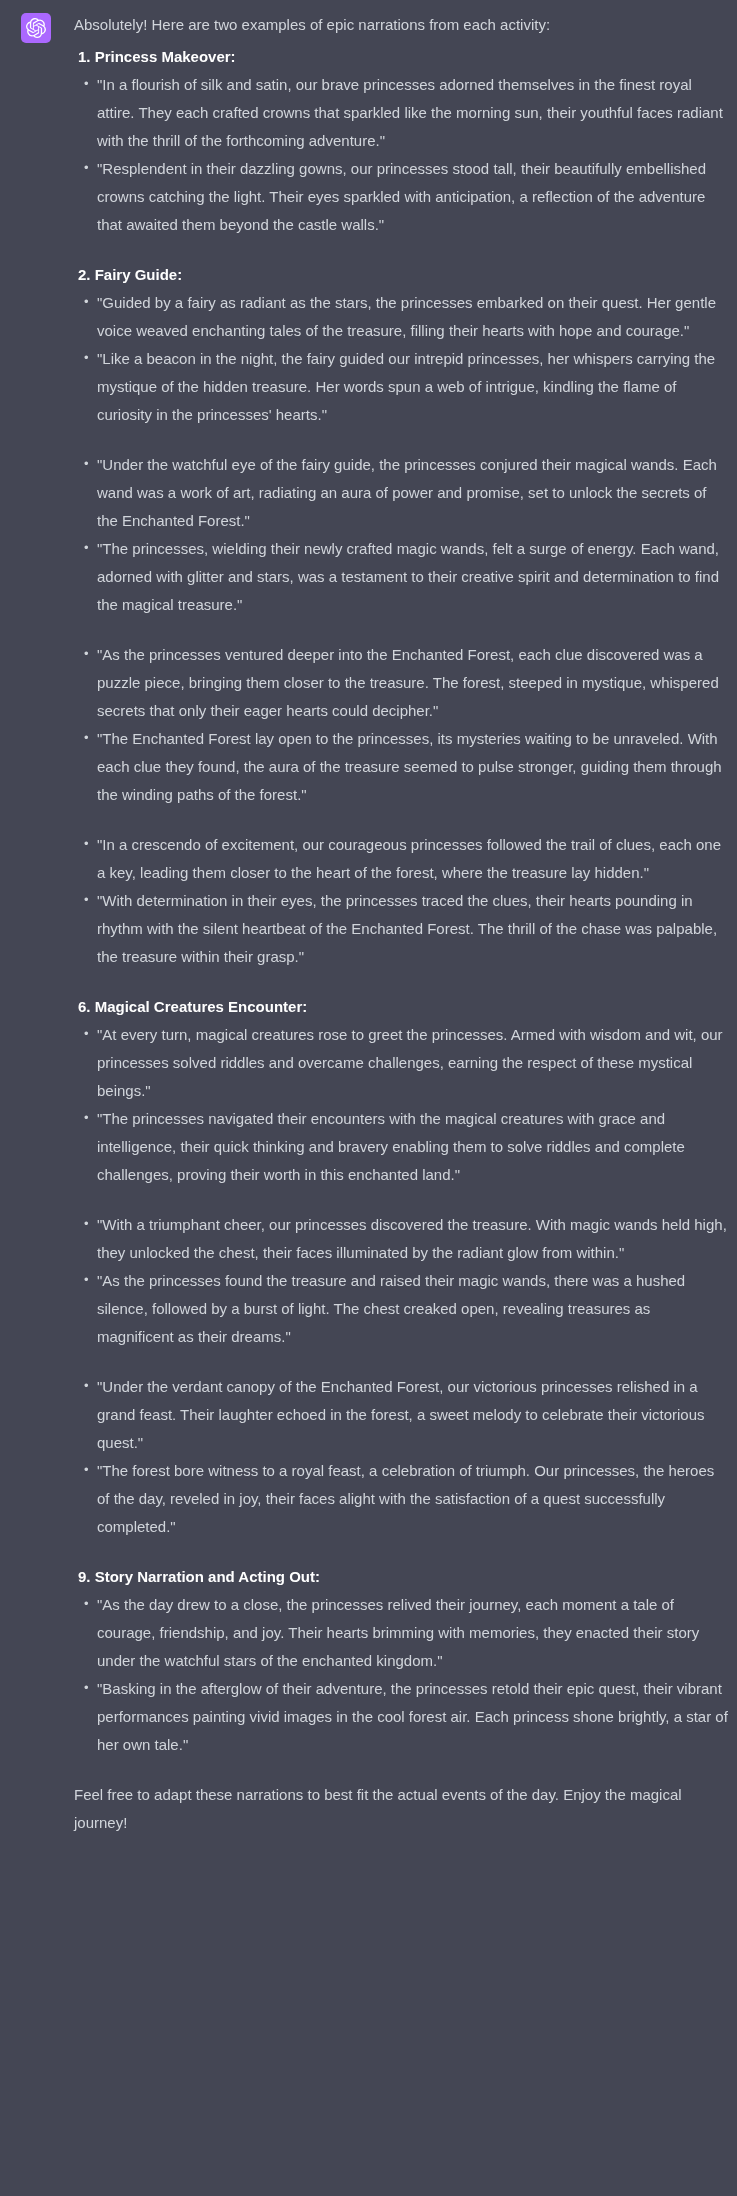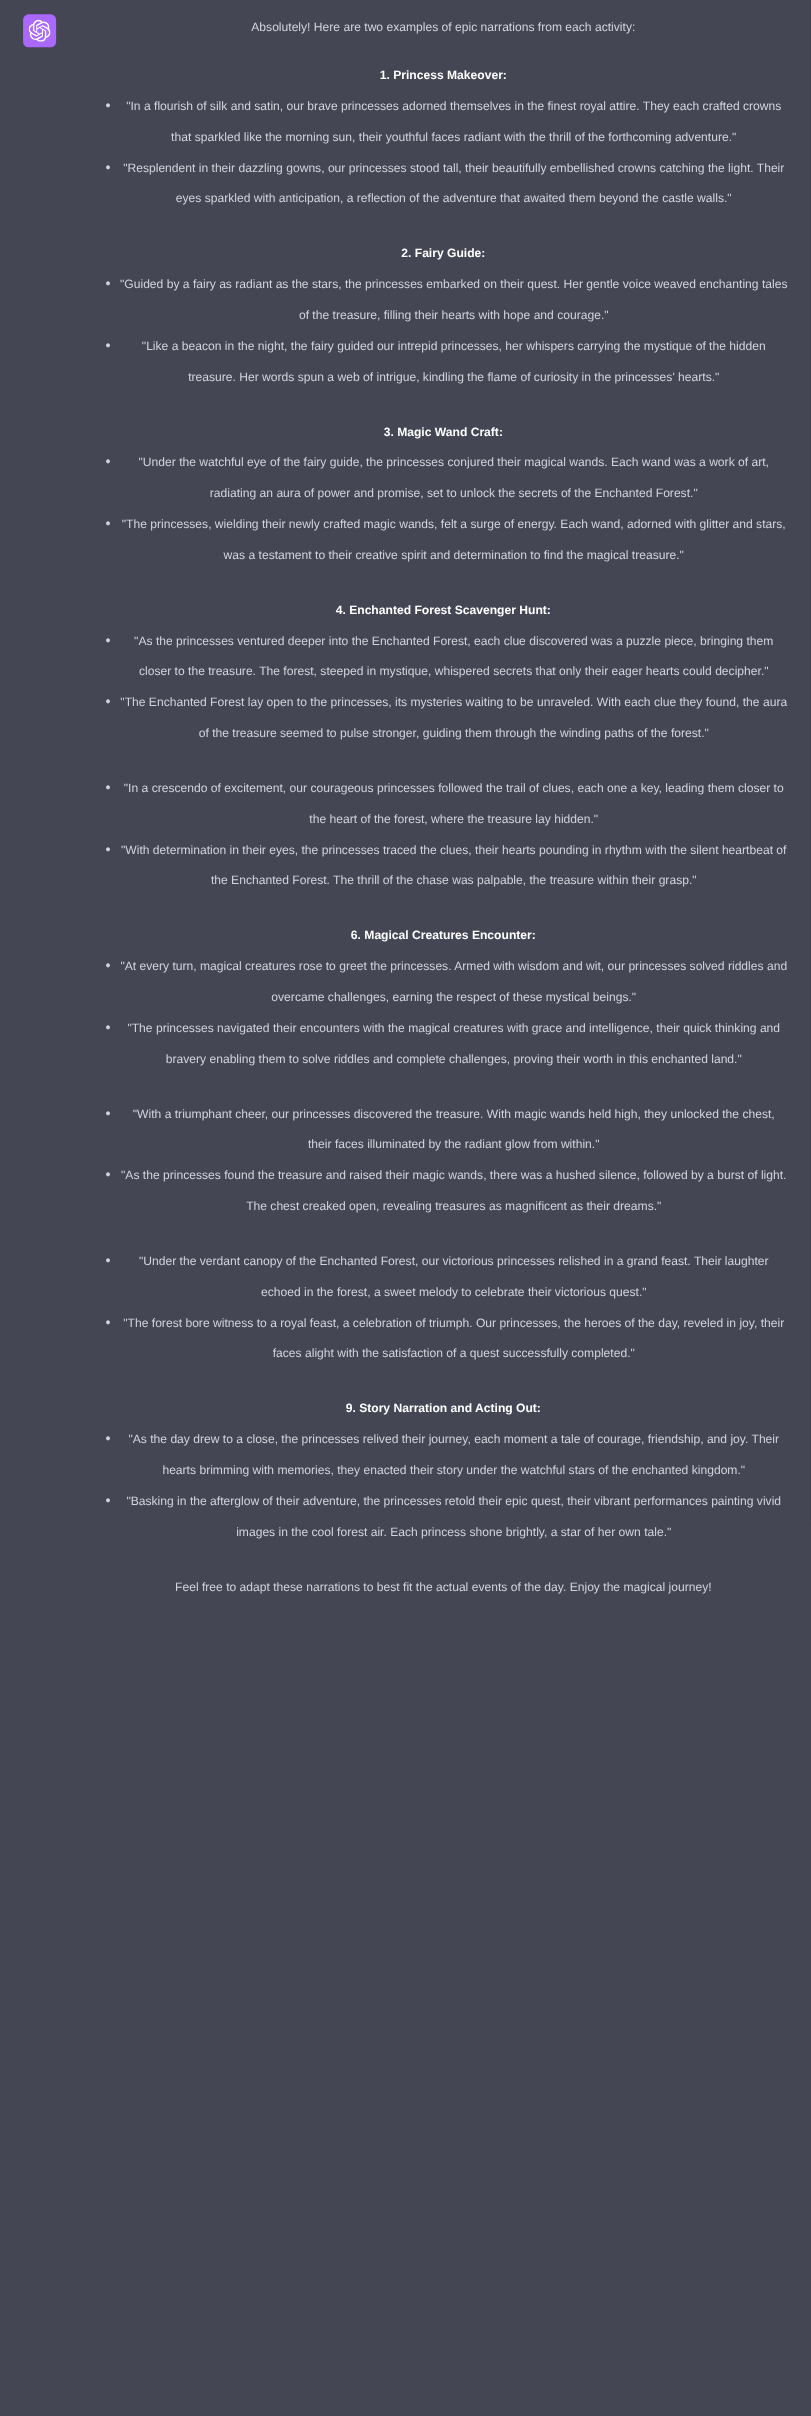--- a/index.html
+++ b/index.html
@@ -26,29 +26,28 @@
     display: flex;
     align-items: center;
     justify-content: center;
   }
   .avatar svg { width: 20px; height: 20px; display: block; }
   .content {
     box-sizing: border-box;
     width: 100%;
     padding: 11px 5px 12px 74px;
     color: #D1D5DB;
-    font-size: 11px;
+    font-size: 15px;
     line-height: 28px;
-    text-align: center;
   }
   .content p { margin: 0; }
   .intro { margin: 0 0 21px; }
   ol.activities {
     list-style: none;
-    margin: 16px;
+    margin: 4px;
     padding: 0;
   }
   .act-title {
     margin: 0 0 18px;
     color: #FFFFFF;
     font-weight: bold;
   }
   .act-title strong { font-weight: bold; }
   ul.quotes {
     list-style: none;
@@ -90,29 +89,27 @@
 
   <li class="activity">
     <p class="act-title"><strong><span class="act-num">2.</span> <span class="act-name">Fairy Guide:</span></strong></p>
     <ul class="quotes">
       <li class="quote">"Guided by a fairy as radiant as the stars, the princesses embarked on their quest. Her gentle voice weaved enchanting tales of the treasure, filling their hearts with hope and courage."</li>
       <li class="quote">"Like a beacon in the night, the fairy guided our intrepid princesses, her whispers carrying the mystique of the hidden treasure. Her words spun a web of intrigue, kindling the flame of curiosity in the princesses' hearts."</li>
     </ul>
   </li>
 
   <li class="activity">
-    <p class="act-title"><strong><span class="act-num">3.</span> <span class="act-name">Magic Wand Craft:</span></strong></p>
     <ul class="quotes">
       <li class="quote">"Under the watchful eye of the fairy guide, the princesses conjured their magical wands. Each wand was a work of art, radiating an aura of power and promise, set to unlock the secrets of the Enchanted Forest."</li>
       <li class="quote">"The princesses, wielding their newly crafted magic wands, felt a surge of energy. Each wand, adorned with glitter and stars, was a testament to their creative spirit and determination to find the magical treasure."</li>
     </ul>
   </li>
 
   <li class="activity">
-    <p class="act-title"><strong><span class="act-num">4.</span> <span class="act-name">Enchanted Forest Scavenger Hunt:</span></strong></p>
     <ul class="quotes">
       <li class="quote">"As the princesses ventured deeper into the Enchanted Forest, each clue discovered was a puzzle piece, bringing them closer to the treasure. The forest, steeped in mystique, whispered secrets that only their eager hearts could decipher."</li>
       <li class="quote">"The Enchanted Forest lay open to the princesses, its mysteries waiting to be unraveled. With each clue they found, the aura of the treasure seemed to pulse stronger, guiding them through the winding paths of the forest."</li>
     </ul>
   </li>
 
   <li class="activity">
     <ul class="quotes">
       <li class="quote">"In a crescendo of excitement, our courageous princesses followed the trail of clues, each one a key, leading them closer to the heart of the forest, where the treasure lay hidden."</li>
       <li class="quote">"With determination in their eyes, the princesses traced the clues, their hearts pounding in rhythm with the silent heartbeat of the Enchanted Forest. The thrill of the chase was palpable, the treasure within their grasp."</li>

